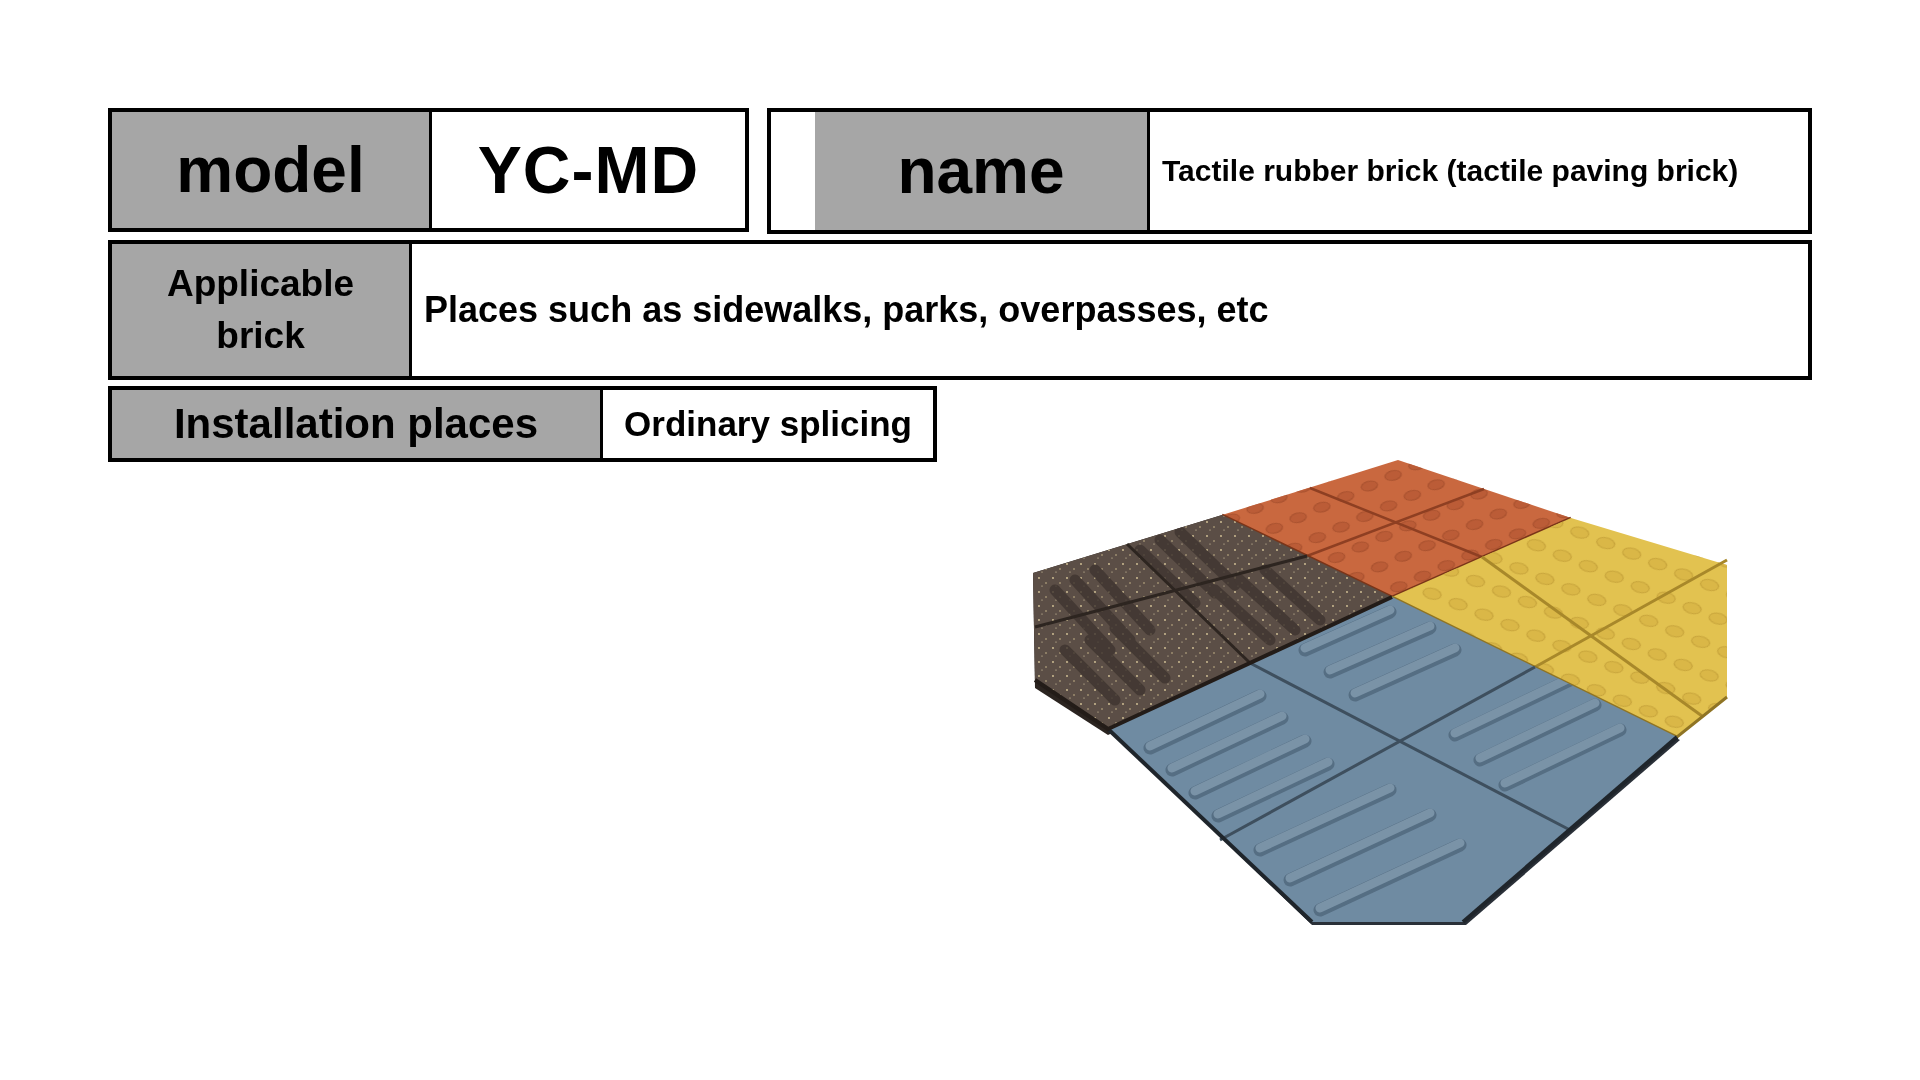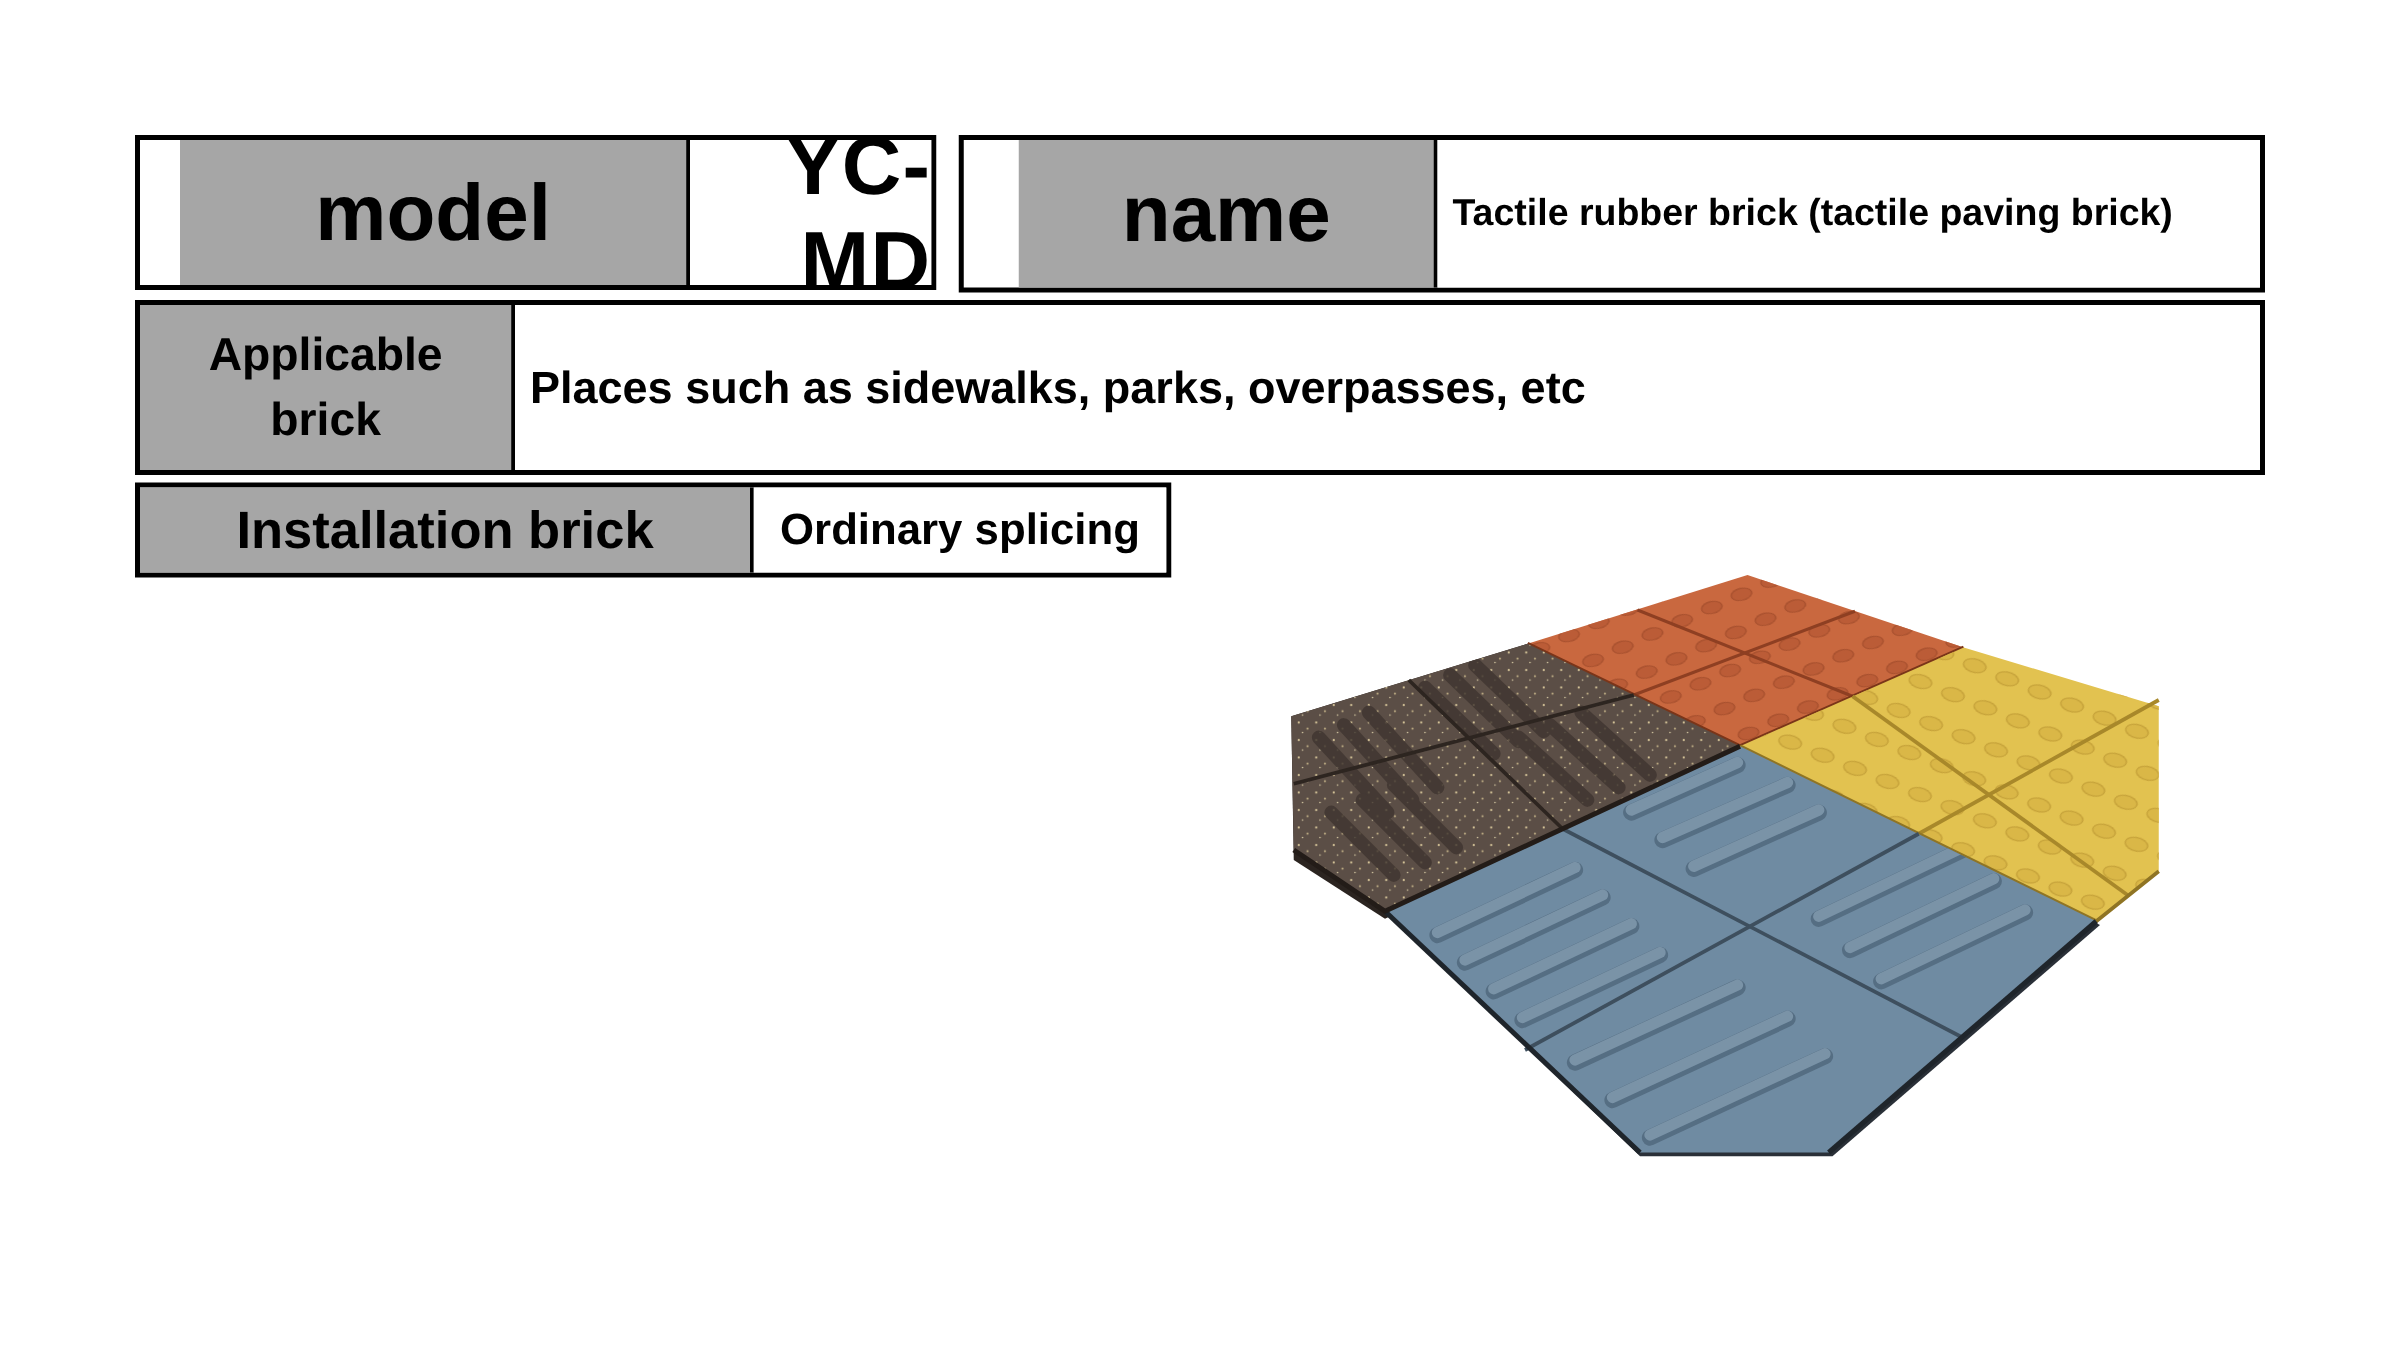--- a/index.html
+++ b/index.html
@@ -16,39 +16,39 @@
   .t-app-lbl { font-size:37px; line-height:52px; }
   .t-app-val { font-size:36px; justify-content:flex-start; padding-left:12px; }
   .t-inst-lbl { font-size:42px; }
   .t-inst-val { font-size:35px; }
   .photo { position:absolute; left:0; top:0; width:1920px; height:1080px; pointer-events:none; }
 </style>
 </head>
 <body>
 
 <div class="box" style="left:108px; top:108px; width:641px; height:124px;">
-  <div class="cell lbl t-model" style="width:408px; height:100%;margin-left:32px;">model</div>
+  <div class="cell lbl t-model" style="width:320px; height:100%;">model</div>
   <div class="cell val t-code" style="flex:1; height:100%;">YC-MD</div>
 </div>
 
 <div class="box" style="left:767px; top:108px; width:1045px; height:126px;padding-left:44px;">
   <div class="cell lbl t-name-lbl" style="width:335px; height:100%;">name</div>
   <div class="cell val t-name-val" style="flex:1; height:100%;">Tactile rubber brick (tactile paving brick)</div>
 </div>
 
 <div class="box" style="left:108px; top:240px; width:1704px; height:140px;">
   <div class="cell lbl t-app-lbl" style="width:300px; height:100%; flex-direction:column;">
     <span>Applicable</span>
     <span>brick</span>
   </div>
   <div class="cell val t-app-val" style="flex:1; height:100%;">Places such as sidewalks, parks, overpasses, etc</div>
 </div>
 
 <div class="box" style="left:108px; top:386px; width:829px; height:76px;">
-  <div class="cell lbl t-inst-lbl" style="width:491px; height:100%;">Installation brick</div>
+  <div class="cell lbl t-inst-lbl" style="width:491px; height:100%;">Installation places</div>
   <div class="cell val t-inst-val" style="flex:1; height:100%;">Ordinary splicing</div>
 </div>
 
 <svg class="photo" viewBox="0 0 1920 1080" xmlns="http://www.w3.org/2000/svg">
   <defs>
     <pattern id="dotsRed" width="26" height="26" patternUnits="userSpaceOnUse" patternTransform="rotate(-24) skewX(20)">
       <ellipse cx="13" cy="13" rx="8" ry="5" fill="#b95a35" stroke="#a24c2b" stroke-width="1"></ellipse>
     </pattern>
     <pattern id="dotsYellow" width="28" height="28" patternUnits="userSpaceOnUse" patternTransform="rotate(22) skewX(-15)">
       <ellipse cx="14" cy="14" rx="9" ry="5.5" fill="#d9b646" stroke="#c4a038" stroke-width="1"></ellipse>

